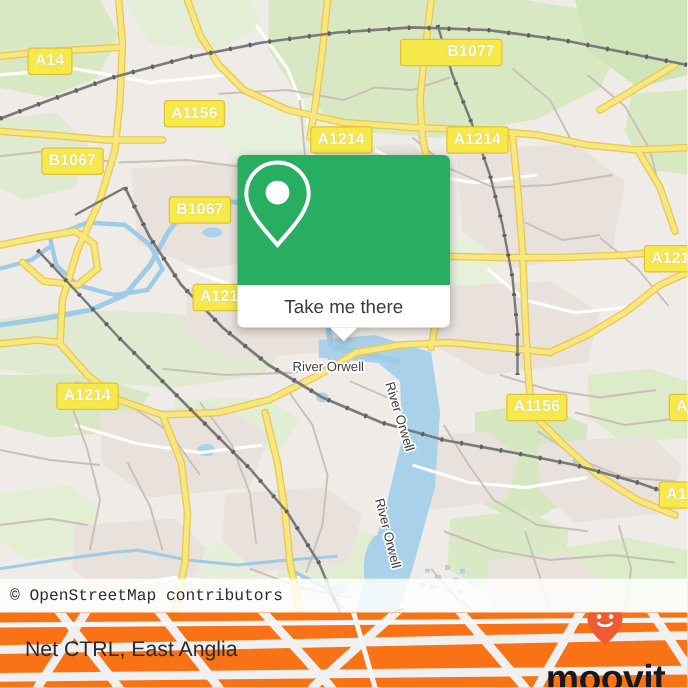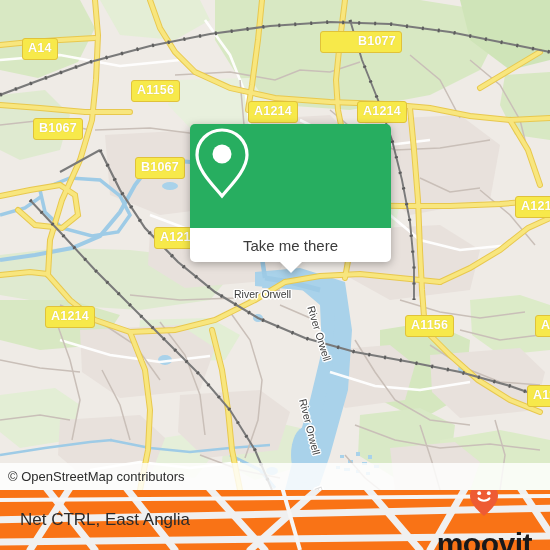--- a/index.html
+++ b/index.html
@@ -40,21 +40,21 @@
     font-size:10.5px;
     white-space:nowrap;
     text-shadow:
       1.5px 0 0 #fff, -1.5px 0 0 #fff, 0 1.5px 0 #fff, 0 -1.5px 0 #fff,
       1px 1px 0 #fff, -1px -1px 0 #fff, 1px -1px 0 #fff, -1px 1px 0 #fff;
     transform-origin:left center;
   }
 
   
   #callout{
-    position:absolute;left:190px;top:124px;width:201px;
+    position:absolute;left:190px;top:124px;width:170px;
     filter:drop-shadow(0 2px 4px rgba(0,0,0,.30));
   }
   #callout .top{
     height:104px;border-radius:5px 5px 0 0;
     display:flex;align-items:center;justify-content:center;
   }
   #callout .bottom{
     background:#ffffff;height:34px;border-radius:0 0 5px 5px;
     display:flex;align-items:center;justify-content:center;
     color:#3b3b3b;font-size:15px;
@@ -307,21 +307,21 @@
           <path d="M32 6 C18 6 7 17 7 31 C7 46 24 62 32 72 C40 62 57 46 57 31 C57 17 46 6 32 6 Z" fill="none" stroke="#ffffff" stroke-width="3.2"></path>
           <circle cx="32" cy="30" r="9.5" fill="#ffffff"></circle>
         </svg>
       </div>
       <div class="bottom" style="background: rgb(255, 255, 255);">
         <span>Take me there</span>
       </div>
       <div class="tail"></div>
     </div>
 
-    <div id="attribution" style="width: 100%;">
+    <div id="attribution" style="width: 100%; font-family: Liberation Mono, monospace;">
       <span>© OpenStreetMap contributors</span>
     </div>
 
   </div>
 
   <div id="footer">
     <svg class="lines" width="550" height="60" viewBox="0 0 550 60">
       <g stroke="#f0f0f0" stroke-width="7" fill="none" stroke-linecap="round">
         <path d="M40,-10 L95,60"></path>
         <path d="M75,-10 L30,60"></path>

